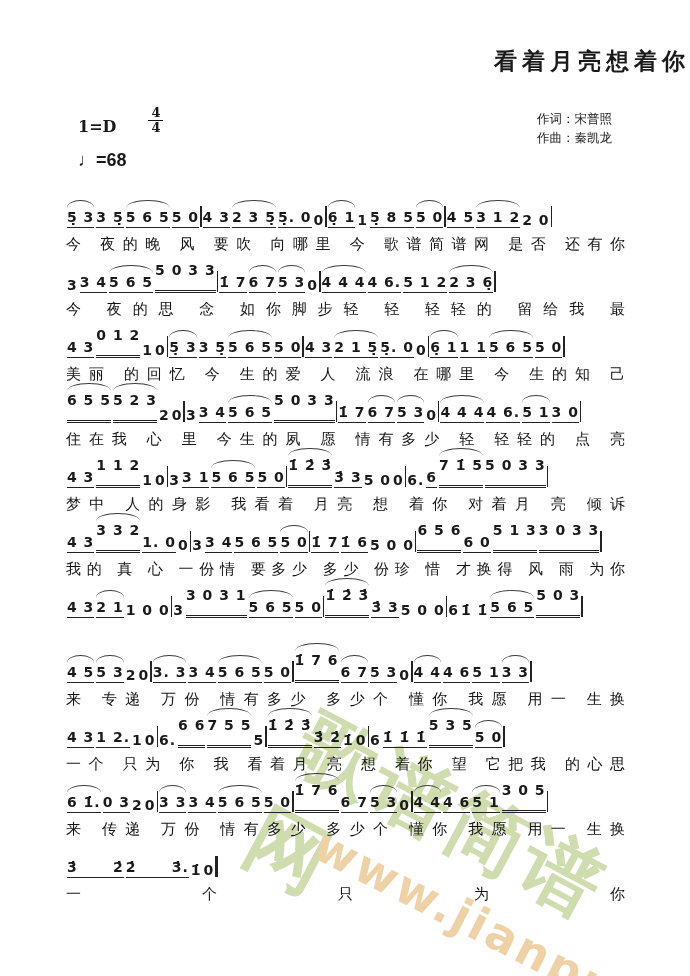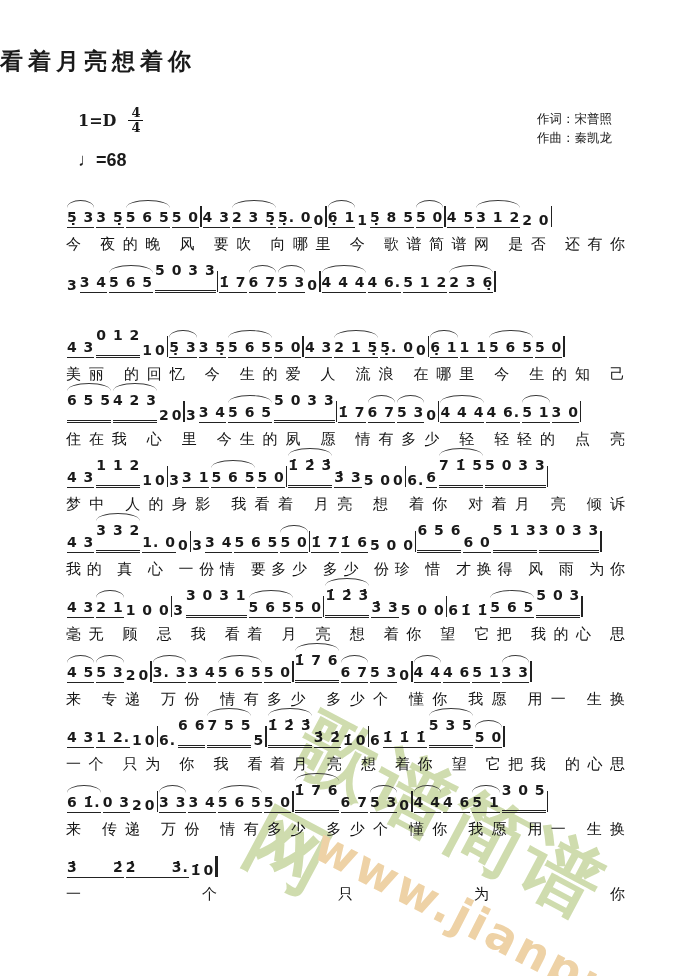--- a/index.html
+++ b/index.html
@@ -10,23 +10,23 @@
   .watermark-name{position:absolute;left:328px;top:690px;z-index:1;
     font-family:"DejaVu Sans",sans-serif;font-weight:bold;font-size:80px;letter-spacing:4px;
     transform:rotate(28deg);transform-origin:left top;
     text-shadow:0 0 2px #ffffff, 2px 2px 2px rgba(255,255,255,.8);}
   .watermark-url{position:absolute;left:330px;top:818px;z-index:1;
     font-family:"DejaVu Sans",sans-serif;font-weight:bold;font-size:46px;letter-spacing:3px;
     transform:rotate(27deg);transform-origin:left top;
     text-shadow:1px 1px 1px rgba(255,255,255,.7);}
 
   
-  .title{position:absolute;top:46px;left:0;width:100%;margin:0;text-align:left;z-index:2;
+  .title{position:absolute;top:46px;left:0;width:100%;margin:0;text-align:right;z-index:2;
     font-family:"DejaVu Serif","Liberation Serif",serif;font-size:23px;font-weight:bold;letter-spacing:5px;}
-  .keytime{position:absolute;left:78px;top:106px;z-index:2;display:flex;align-items:center;font-weight:bold;}
+  .keytime{position:absolute;left:78px;top:106px;z-index:2;display:flex;align-items:flex-end;font-weight:bold;gap:20px;}
   .key{font-size:16px;font-family:"DejaVu Serif",serif;}
   .timesig{display:inline-flex;flex-direction:column;align-items:center;margin-left:12px;
     font-size:13px;line-height:1.1;font-family:"DejaVu Serif",serif;}
   .tnum{padding:0 3px;}
   .tden{border-top:1.5px solid #111;}
   .tempo{position:absolute;left:78px;top:150px;z-index:2;font-size:18px;font-weight:bold;}
   .credits{position:absolute;right:78px;top:110px;z-index:2;font-size:12.5px;line-height:19px;text-align:left;}
 
   
   .score{position:absolute;left:66px;top:188px;width:560px;z-index:2;}
@@ -107,20 +107,21 @@
           <span class="note-token u1"><span class="note-text">6 7</span><span class="slur"></span></span>
           <span class="note-token u1"><span class="note-text">5 3</span><span class="slur"></span></span>
           <span class="note-token"><span class="note-text">0</span></span>
           <span class="barline"></span>
           <span class="note-token u1"><span class="note-text">4 4 4</span><span class="slur"></span></span>
           <span class="note-token u1"><span class="note-text">4 6.</span></span>
           <span class="note-token u1"><span class="note-text">5 1 2</span></span>
           <span class="note-token u1"><span class="note-text">2 3 6̣</span><span class="slur"></span></span>
           <span class="barline"></span>
         </div>
+        <div class="lyrics-row">今 夜的思 念  如你脚步轻 轻  轻轻的  留给我  最</div>
       </div>
       <div class="score-line">
         <div class="notes-row">
           <span class="note-token u1"><span class="note-text">4 3</span></span>
           <span class="note-token u2"><span class="note-text">0 1 2</span></span>
           <span class="note-token"><span class="note-text">1</span></span>
           <span class="note-token"><span class="note-text">0</span></span>
           <span class="barline"></span>
           <span class="note-token u1"><span class="note-text">5̣ 3</span><span class="slur"></span></span>
           <span class="note-token u1"><span class="note-text">3 5̣</span></span>
@@ -136,21 +137,21 @@
           <span class="note-token u1"><span class="note-text">1 1</span></span>
           <span class="note-token u1"><span class="note-text">5 6 5</span><span class="slur"></span></span>
           <span class="note-token u1"><span class="note-text">5 0</span></span>
           <span class="barline"></span>
         </div>
         <div class="lyrics-row">美丽 的回忆 今 生的爱 人  流浪 在哪里  今 生的知 己</div>
       </div>
       <div class="score-line">
         <div class="notes-row">
           <span class="note-token u2"><span class="note-text">6 5 5</span><span class="slur"></span></span>
-          <span class="note-token u2"><span class="note-text">4 2 3</span><span class="slur"></span></span>
+          <span class="note-token u2"><span class="note-text">5 2 3</span><span class="slur"></span></span>
           <span class="note-token"><span class="note-text">2</span></span>
           <span class="note-token"><span class="note-text">0</span></span>
           <span class="barline"></span>
           <span class="note-token"><span class="note-text">3</span></span>
           <span class="note-token u1"><span class="note-text">3 4</span></span>
           <span class="note-token u1"><span class="note-text">5 6 5</span><span class="slur"></span></span>
           <span class="note-token u2"><span class="note-text">5 0 3 3</span></span>
           <span class="barline"></span>
           <span class="note-token u1"><span class="note-text">1̇ 7</span></span>
           <span class="note-token u1"><span class="note-text">6 7</span><span class="slur"></span></span>
@@ -228,21 +229,20 @@
           <span class="note-token u2"><span class="note-text">1̇ 2̇ 3̇</span><span class="slur"></span></span>
           <span class="note-token u1"><span class="note-text">3̇ 3</span></span>
           <span class="note-token"><span class="note-text">5 0 0</span></span>
           <span class="barline"></span>
           <span class="note-token"><span class="note-text">6</span></span>
           <span class="note-token"><span class="note-text">1̇ 1̇</span></span>
           <span class="note-token u1"><span class="note-text">5 6 5</span><span class="slur"></span></span>
           <span class="note-token u2"><span class="note-text">5 0 3</span></span>
           <span class="barline"></span>
         </div>
-        <div class="lyrics-row">毫无 顾 忌  我 看着 月 亮  想  着你  望 它把 我的心  思</div>
       </div>
       <div class="score-line">
         <div class="notes-row">
           <span class="note-token u1"><span class="note-text">4 5</span><span class="slur"></span></span>
           <span class="note-token u1"><span class="note-text">5 3</span><span class="slur"></span></span>
           <span class="note-token"><span class="note-text">2</span></span>
           <span class="note-token"><span class="note-text">0</span></span>
           <span class="barline"></span>
           <span class="note-token u1"><span class="note-text">3. 3</span><span class="slur"></span></span>
           <span class="note-token u1"><span class="note-text">3 4</span></span>

